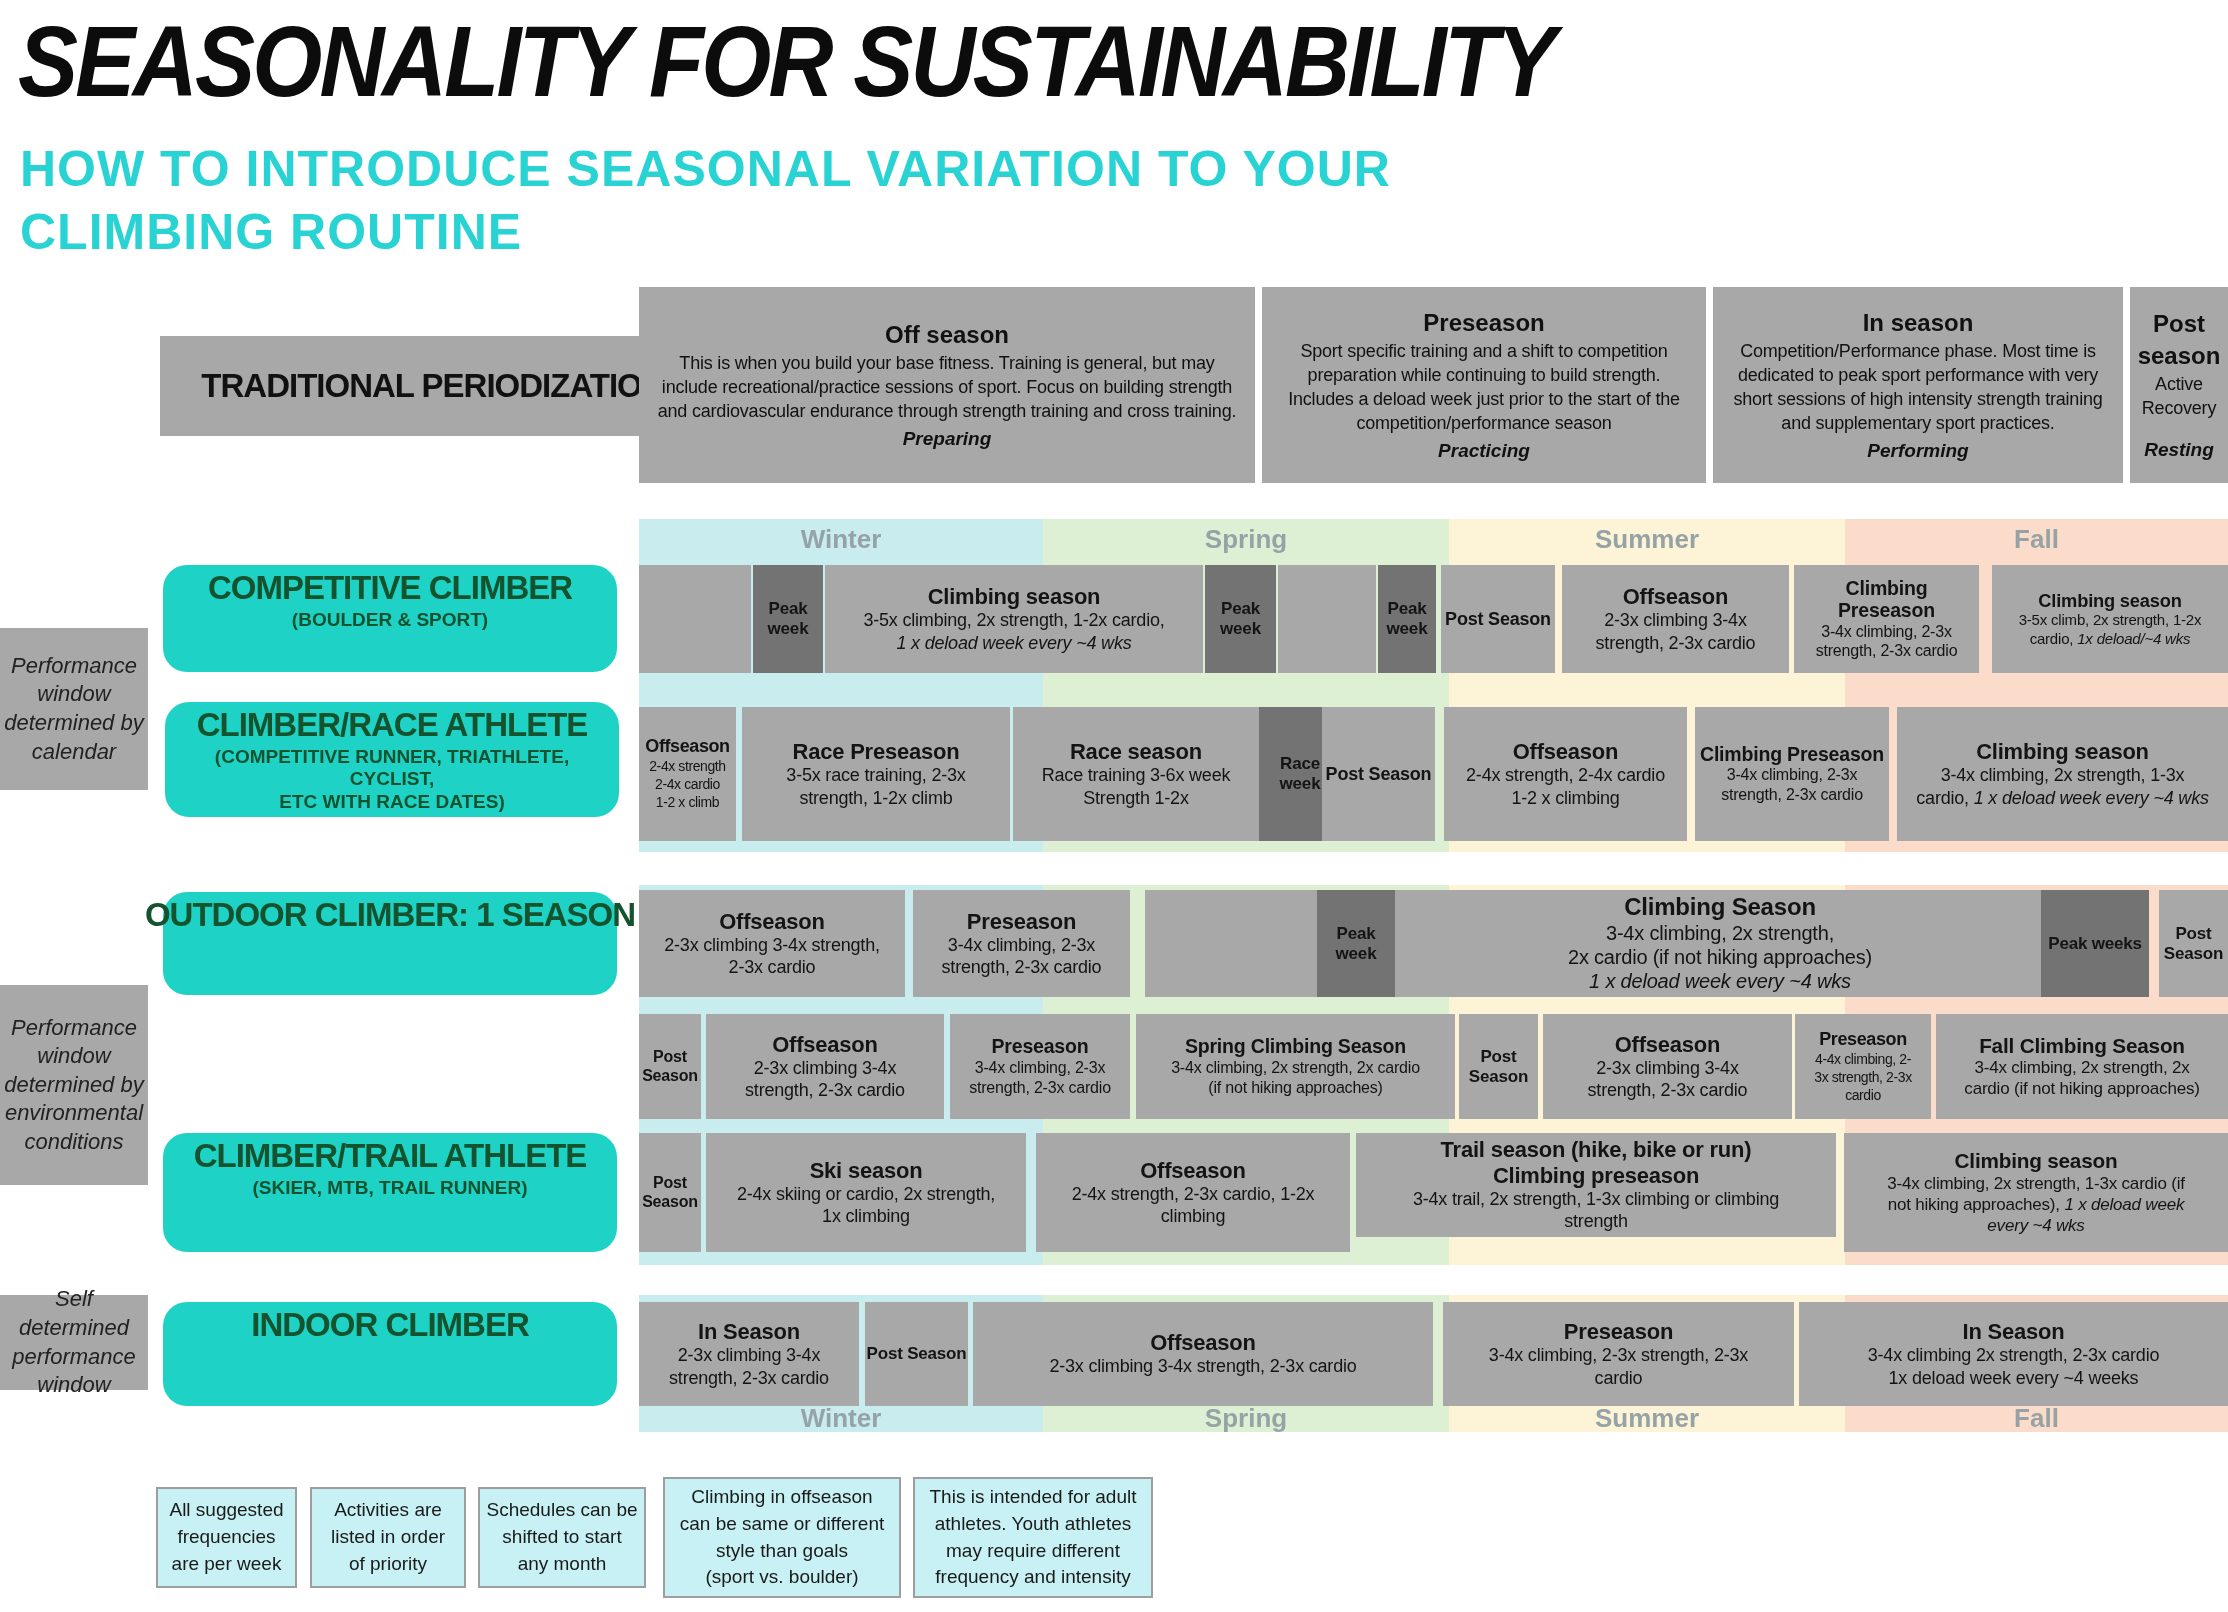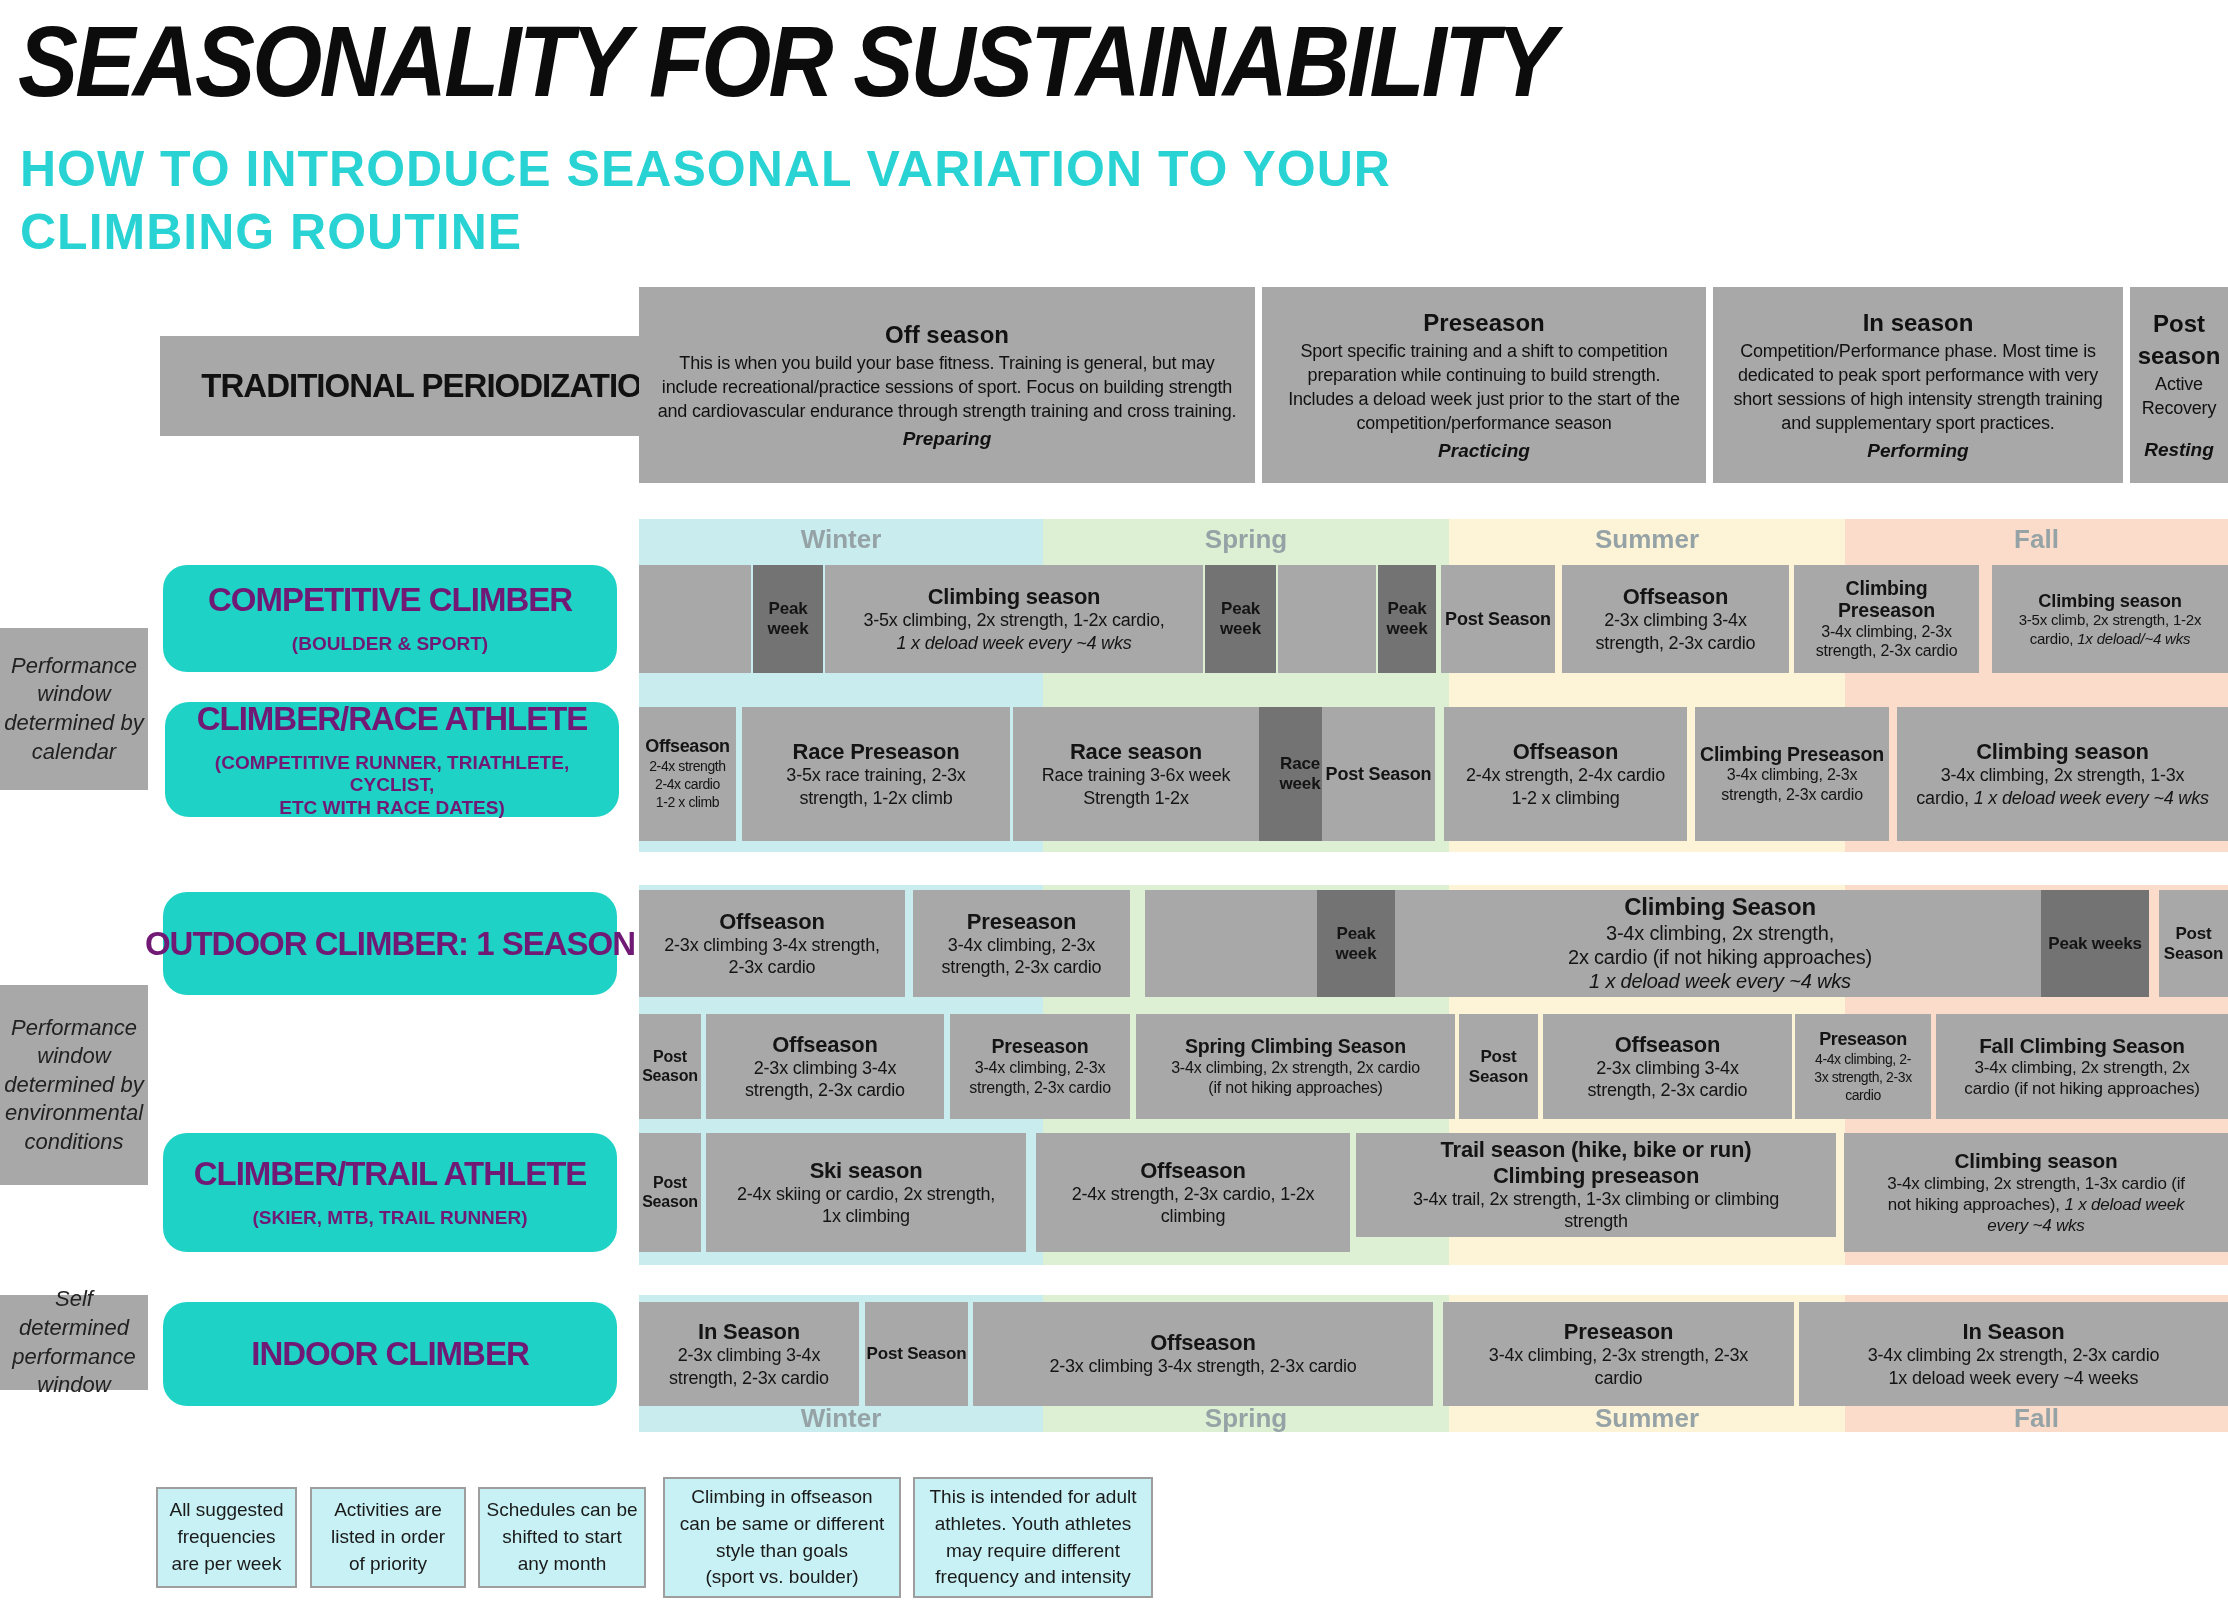--- a/index.html
+++ b/index.html
@@ -17,24 +17,24 @@
   .phase .pb{letter-spacing:-.2px;white-space:pre-line}
   .phase .pg{font-weight:bold;font-style:italic;margin-top:3px;font-size:19px}
   .band{position:absolute;display:flex}
   .band .col{height:100%}
   .col-winter{background:var(--winter,#c9ecef)}
   .col-spring{background:var(--spring,#def0d3)}
   .col-summer{background:var(--summer,#fdf3d7)}
   .col-fall{background:var(--fall,#fbdcca)}
   .season-label{position:absolute;text-align:center;font-weight:bold;font-size:26px;color:#96a3a6}
   .btn{position:absolute;background:var(--accent_teal,#1fd2c6);border-radius:24px;display:flex;
-    flex-direction:column;align-items:center;justify-content:center;text-align:center;color:#701a75;
+    flex-direction:column;align-items:center;text-align:center;color:#14532d;
     padding:4px 10px;box-sizing:border-box}
   .btn .bl{font-weight:bold;font-size:33px;letter-spacing:-1px;white-space:nowrap}
-  .btn .bs{font-weight:bold;font-size:19px;white-space:pre-line;line-height:1.18;margin-top:14px}
+  .btn .bs{font-weight:bold;font-size:19px;white-space:pre-line;line-height:1.18;margin-top:2px}
   .blk{position:absolute;background:var(--block_grey,#a8a8a8);display:flex;flex-direction:column;
     align-items:center;justify-content:center;text-align:center;padding:4px;box-sizing:border-box;
     font-size:18px;line-height:1.24;letter-spacing:-.2px;overflow:hidden;color:#141414}
   .blk .t{font-weight:bold;font-size:1.22em;white-space:pre-line;line-height:1.15}
   .blk .bw{white-space:pre-line}
   .blk .n{font-style:italic}
   .blk.dark{background:var(--block_dark,#737373);font-size:17px}
   .blk.dark .t{font-size:17px}
   .blk.s17{font-size:17px}.blk.s16{font-size:16px}.blk.s15{font-size:15px}
   .blk.small{font-size:14px;letter-spacing:-.4px;line-height:1.3}

